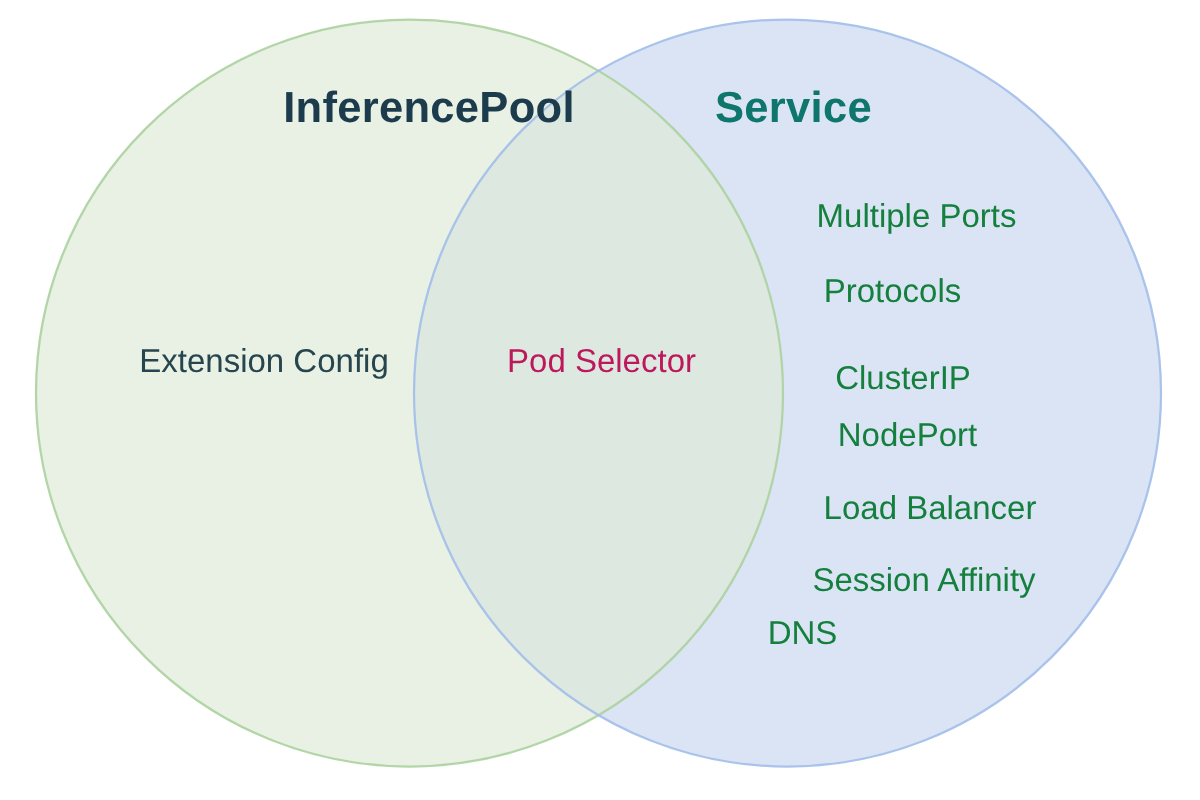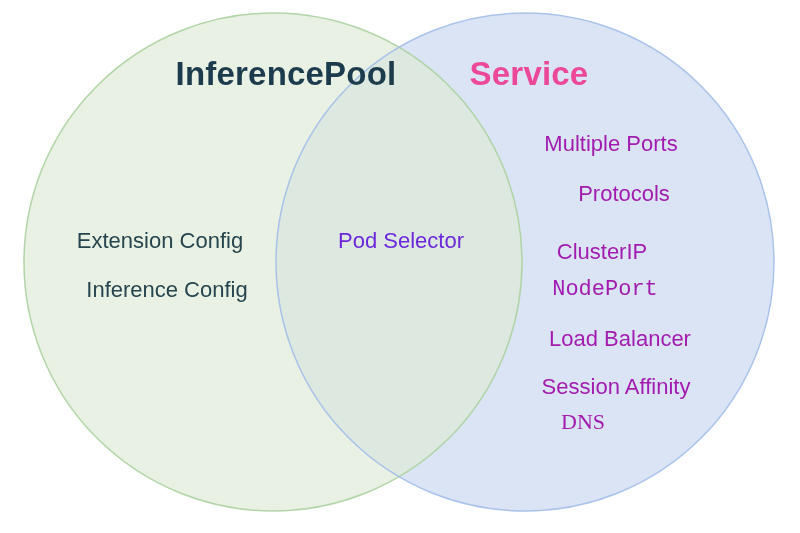--- a/index.html
+++ b/index.html
@@ -13,29 +13,29 @@
   }
   #venn-svg { position: absolute; left: 0; top: 0; }
   .label {
     position: absolute;
     transform: translate(-50%, -50%);
     white-space: nowrap;
     font-size: 22px;
     line-height: 1;
   }
   .title {
-    font-size: 33px;
+    font-size: 29px;
     font-weight: bold;
     letter-spacing: 0.2px;
   }
   .left-title  { color: #1c3c4e; }
   .left-item   { color: #26454f; }
-  .mid-item    { color: #6d28d9; }
-  .right-title { color: #ec4899; }
-  .right-item  { color: #a21caf; }
+  .mid-item    { color: #be185d; }
+  .right-title { color: #0f766e; }
+  .right-item  { color: #15803d; }
 </style>
 </head>
 <body>
 
 <div id="stage">
 
   <svg id="venn-svg" width="800" height="533" viewBox="0 0 800 533">
     <defs>
       <clipPath id="leftClip">
         <circle cx="273" cy="262" r="249"></circle>
@@ -48,26 +48,25 @@
 
     <circle cx="525" cy="262" r="249" stroke="none" clip-path="url(#leftClip)" fill="#dde8e0"></circle>
 
     <circle cx="273" cy="262" r="249" fill="none" stroke-width="1.5" opacity="0.9" stroke="#abd19f"></circle>
     <circle cx="525" cy="262" r="249" fill="none" stroke-width="1.5" opacity="0.9" stroke="#a2bee9"></circle>
   </svg>
 
   <div class="label title left-title" style="left:286px; top:73px;">InferencePool</div>
   <div class="label title right-title" style="left:529px; top:73px;">Service</div>
 
-  <div class="label left-item" style="left:160px; top:241px;">Extension Config</div>
-  <div class="label left-item" style="left:167px; top:290px;">Inference Config</div>
+  <div class="label left-item" style="left:176px; top:241px;">Extension Config</div>
 
   <div class="label mid-item" style="left:401px; top:241px;">Pod Selector</div>
 
   <div class="label right-item" style="left:611px; top:144px;">Multiple Ports</div>
-  <div class="label right-item" style="left:595px; top:194px;margin-left:29px;">Protocols</div>
+  <div class="label right-item" style="left:595px; top:194px;">Protocols</div>
   <div class="label right-item" style="left:602px; top:252px;">ClusterIP</div>
-  <div class="label right-item" style="left:605px; top:290px;font-family:Liberation Mono, monospace;">NodePort</div>
+  <div class="label right-item" style="left:605px; top:290px;">NodePort</div>
   <div class="label right-item" style="left:616px; top:387px;">Session Affinity</div>
   <div class="label right-item" style="left:620px; top:339px;">Load Balancer</div>
-  <div class="label right-item" style="left:583px; top:422px;font-family:Liberation Serif, serif;">DNS</div>
+  <div class="label right-item" style="left:535px; top:422px;">DNS</div>
 
 </div>
 
 </body></html>

